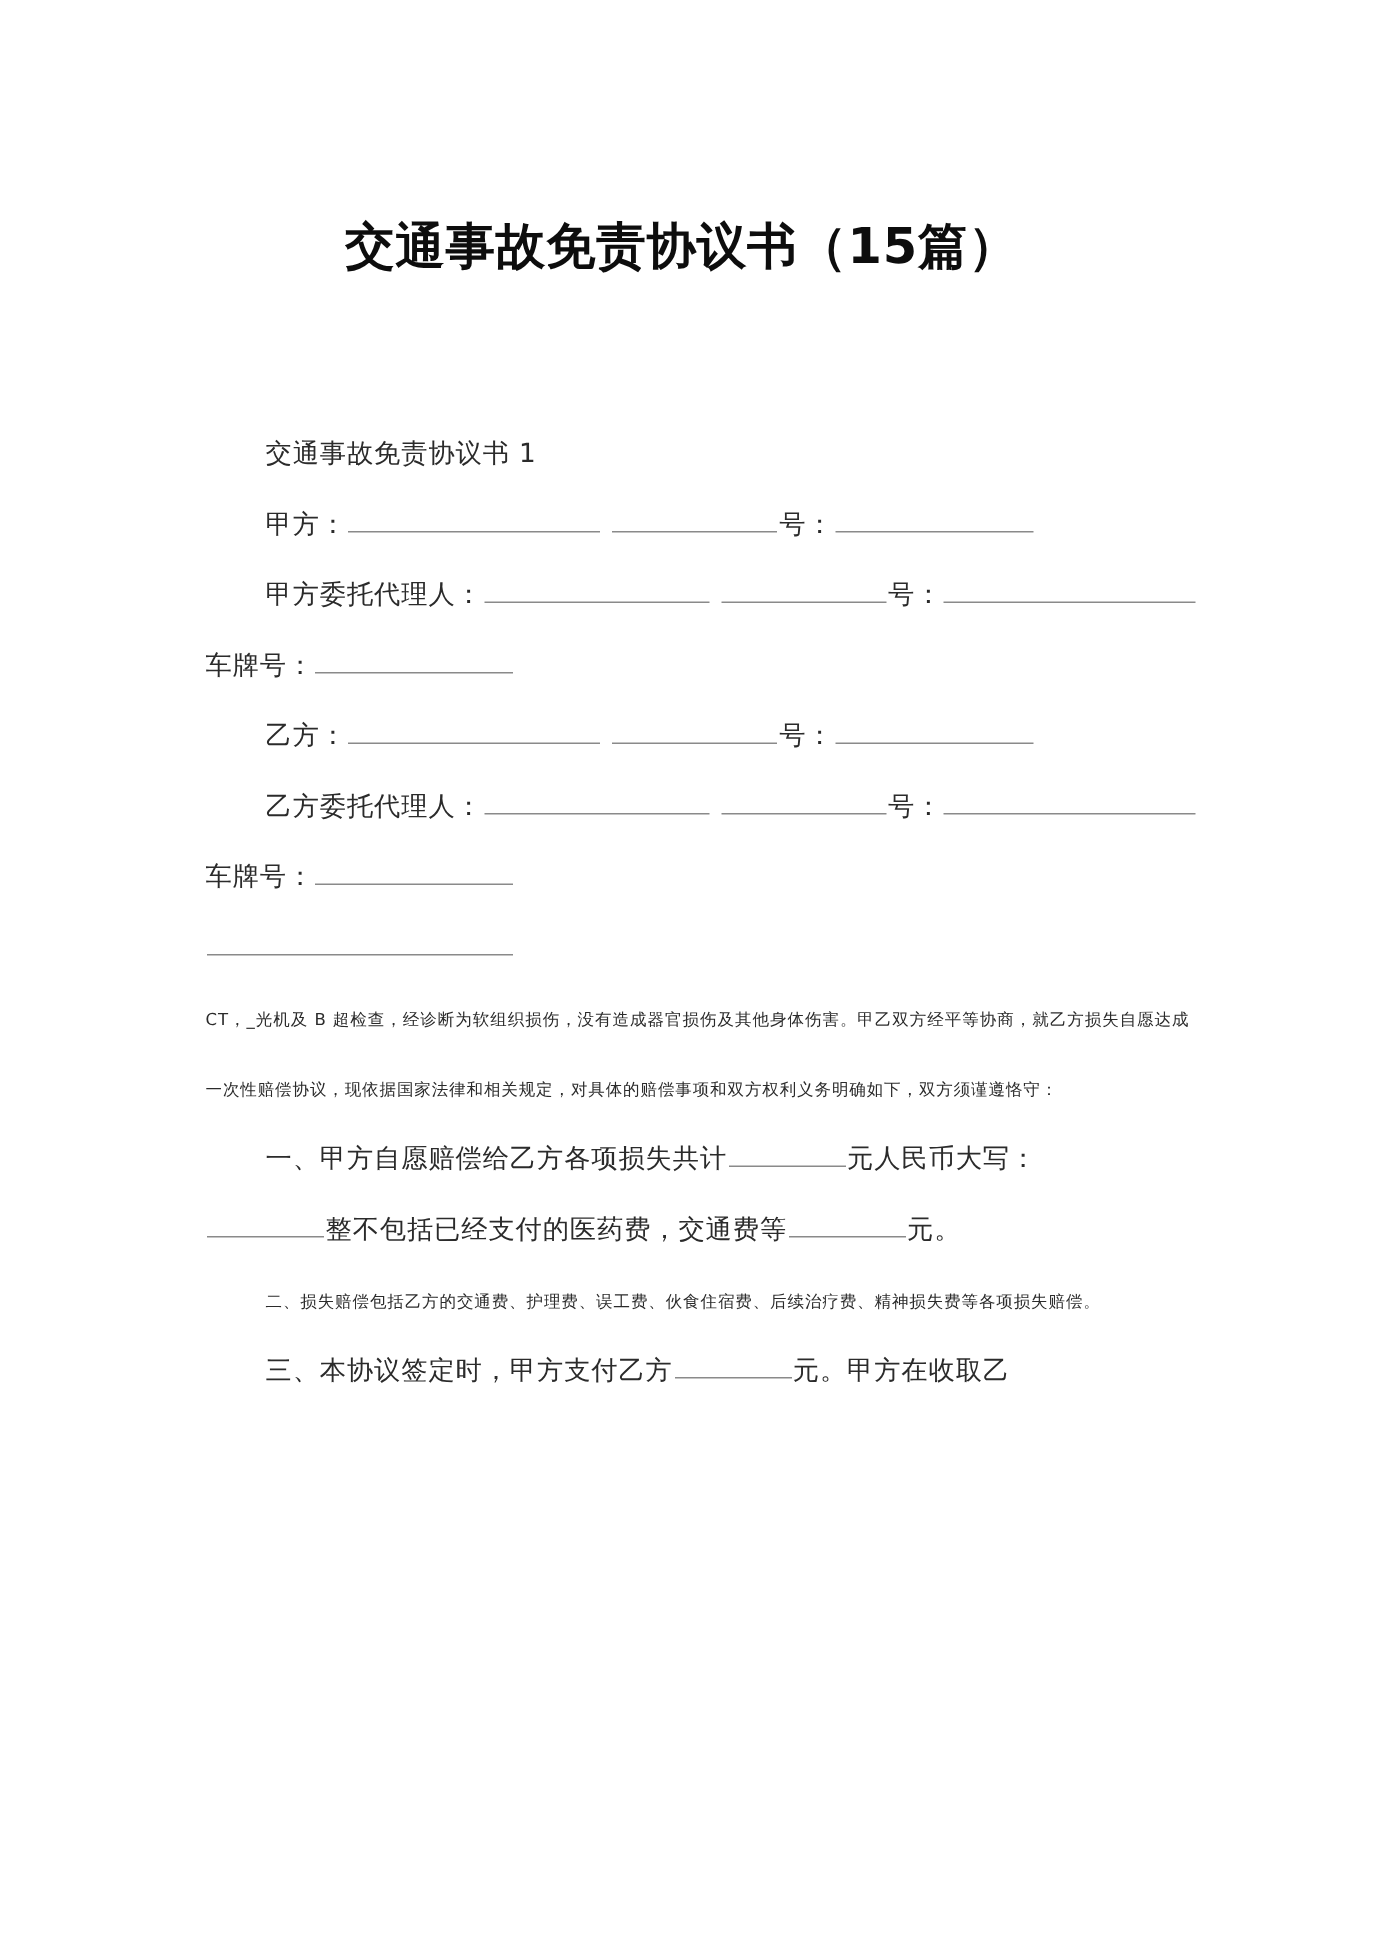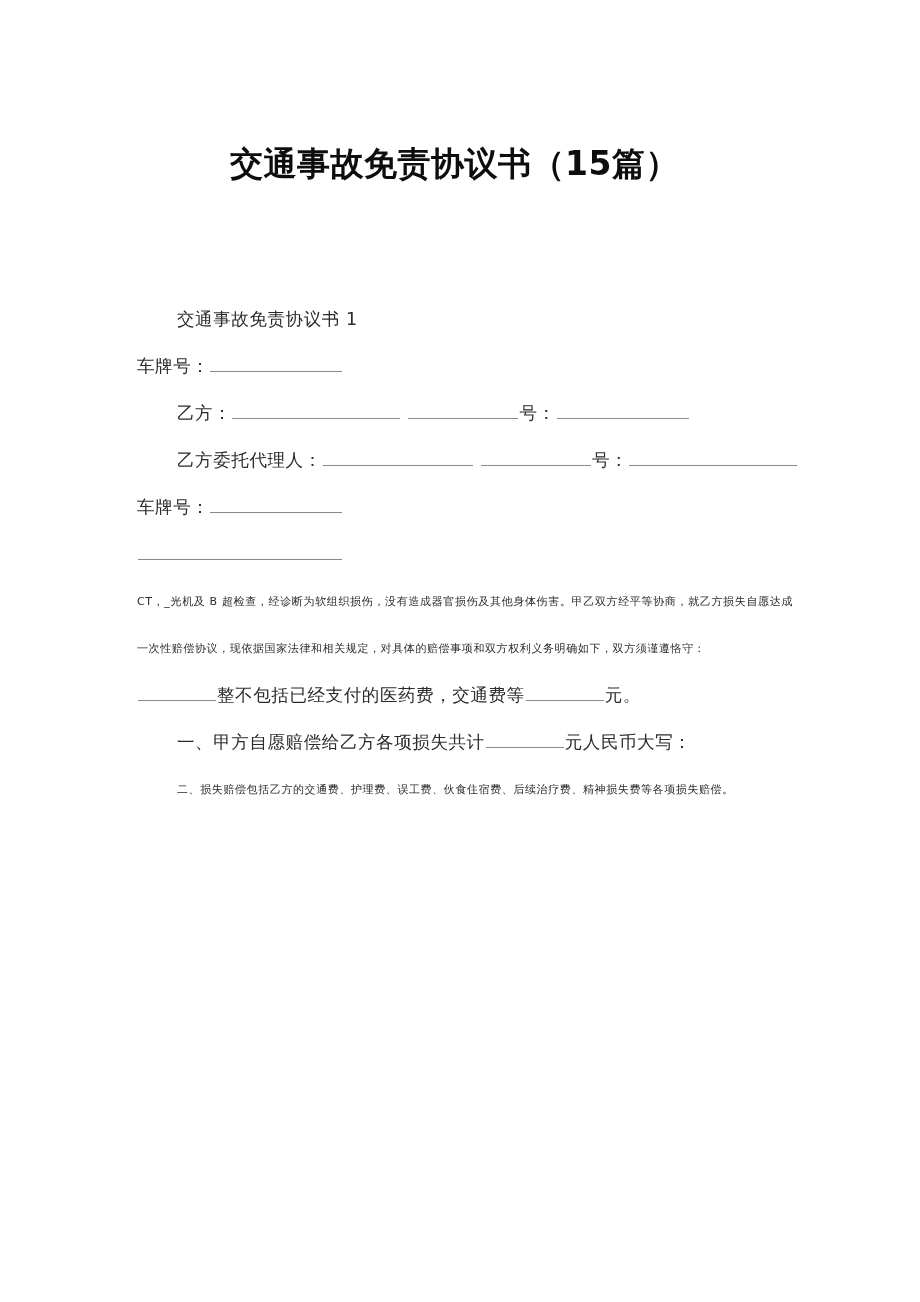--- a/index.html
+++ b/index.html
@@ -36,21 +36,21 @@
     font-weight: 700;
     letter-spacing: 0.5px;
     color: #0d0d0d;
     white-space: nowrap;
   }
 
   
   .body-block {
     position: absolute;
     left: 137px;
-    top: 296px;
+    top: 280px;
     width: 656px;
   }
 
   .line {
     font-size: 17.5px;
     line-height: 47px;
     color: #2b2b2b;
     white-space: nowrap;
     letter-spacing: 0.6px;
   }
@@ -92,36 +92,39 @@
 <body>
 
 <div class="page">
 
   <div class="doc-title">交通事故免责协议书（15篇）</div>
 
   <div class="body-block">
 
     <div class="line indent">交通事故免责协议书 1</div>
 
+    <div class="line indent"><span>甲方：</span><span class="blank b-wide"></span>&nbsp;<span class="blank b-l"></span><span>号：</span><span class="blank b-xl"></span></div>
 
+    <div class="line indent"><span>甲方委托代理人：</span><span class="blank b-xxl"></span>&nbsp;<span class="blank b-l"></span><span>号：</span><span class="blank b-wide"></span></div>
 
     <div class="line"><span>车牌号：</span><span class="blank b-xl"></span></div>
 
     <div class="line indent"><span>乙方：</span><span class="blank b-wide"></span>&nbsp;<span class="blank b-l"></span><span>号：</span><span class="blank b-xl"></span></div>
 
     <div class="line indent"><span>乙方委托代理人：</span><span class="blank b-xxl"></span>&nbsp;<span class="blank b-l"></span><span>号：</span><span class="blank b-wide"></span></div>
 
     <div class="line"><span>车牌号：</span><span class="blank b-xl"></span></div>
 
 
     <div class="line"><span class="blank" style="width:204px"></span></div>
 
     <div class="para" style="width:656px">CT，_光机及 B 超检查，经诊断为软组织损伤，没有造成器官损伤及其他身体伤害。甲乙双方经平等协商，就乙方损失自愿达成一次性赔偿协议，现依据国家法律和相关规定，对具体的赔偿事项和双方权利义务明确如下，双方须谨遵恪守：</div>
 
+    <div class="line indent"><span>一、</span><span>甲方自愿赔偿给乙方各项损失共计</span><span class="blank b-m"></span><span>元人民币大写：</span></div>
+
     <div class="line"><span class="blank b-m"></span><span>整不包括已经支付的医药费，交通费等</span><span class="blank b-m"></span><span>元。</span></div>
-
-    <div class="line indent"><span>一、</span><span>甲方自愿赔偿给乙方各项损失共计</span><span class="blank b-m"></span><span>元人民币大写：</span></div>
 
     <div class="para" style="width:656px"><span class="first-indent"></span><span>二、</span><span>损失赔偿包括乙方的交通费、护理费、误工费、伙食住宿费、后续治疗费、精神损失费等各项损失赔偿。</span></div>
 
+    <div class="line indent"><span>三、</span><span>本协议签定时，甲方支付乙方</span><span class="blank b-m"></span><span>元。甲方在收取乙</span></div>
 
   </div>
 </div>
 
 </body></html>

